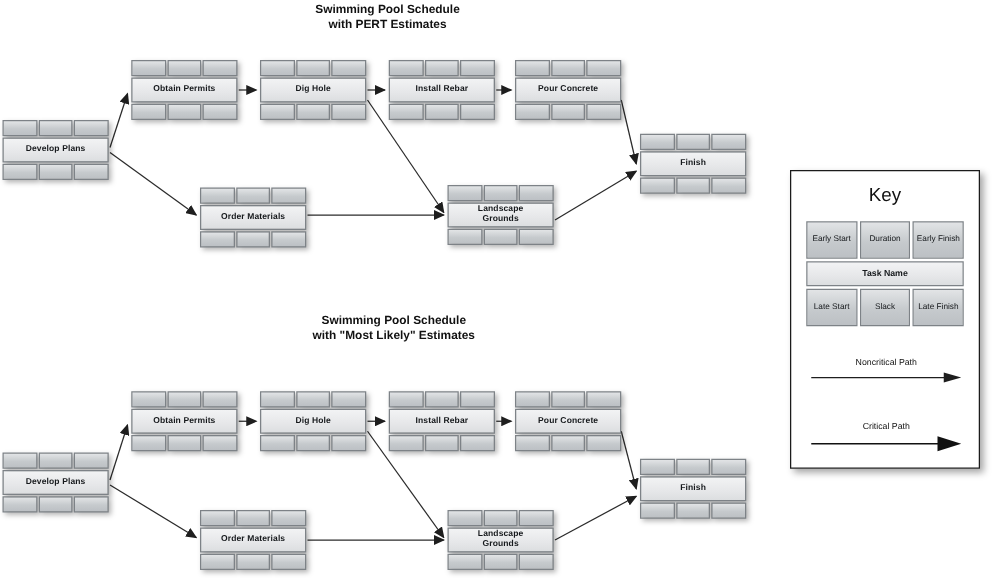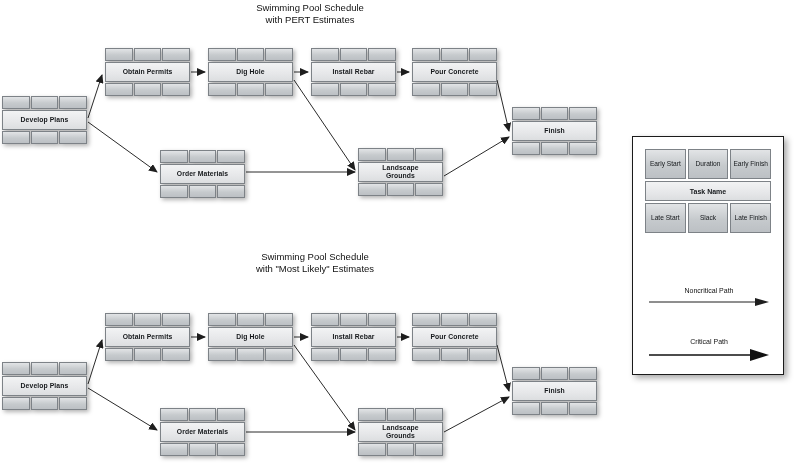--- a/index.html
+++ b/index.html
@@ -2,21 +2,21 @@
 <html><head>
 <meta charset="utf-8">
 <style>
   html,body{margin:0;padding:0;background:#ffffff;}
   body{width:800px;height:463px;position:relative;overflow:hidden;
        font-family:"Liberation Sans","DejaVu Sans",sans-serif;color:#1a1a1a;}
 
   .canvas{position:absolute;left:0;top:0;width:800px;height:463px;}
 
   .title{position:absolute;text-align:center;font-size:9.5px;line-height:12px;
-         color:#111;white-space:pre-line;font-weight:400;}
+         color:#111;white-space:pre-line;font-weight:700;}
 
   
   .node{position:absolute;width:85px;height:48px;
         box-sizing:border-box;
         display:flex;flex-direction:column;
         filter:drop-shadow(2px 2px 2px rgba(0,0,0,0.30));}
   .node .row{display:flex;flex:0 0 13px;gap:1px;}
   .node .row.mid{flex:1 1 auto;}
   .node .cell{flex:1 1 0;border:1px solid #7d8287;
         background:linear-gradient(to bottom,#e2e4e6 0%,#c6cacd 55%,#bcc0c4 100%);}
@@ -346,20 +346,21 @@
       <div class="namecell">Finish</div>
     </div>
     <div class="row">
       <div class="cell"></div>
       <div class="cell"></div>
       <div class="cell"></div>
     </div>
   </div>
 
   <div class="keybox">
+    <div class="keytitle">Key</div>
 
     <div class="keynode">
       <div class="keyrow">
         <div class="kcell">Early Start</div>
         <div class="kcell">Duration</div>
         <div class="kcell">Early Finish</div>
       </div>
       <div class="keyrow">
         <div class="kname">Task Name</div>
       </div>

